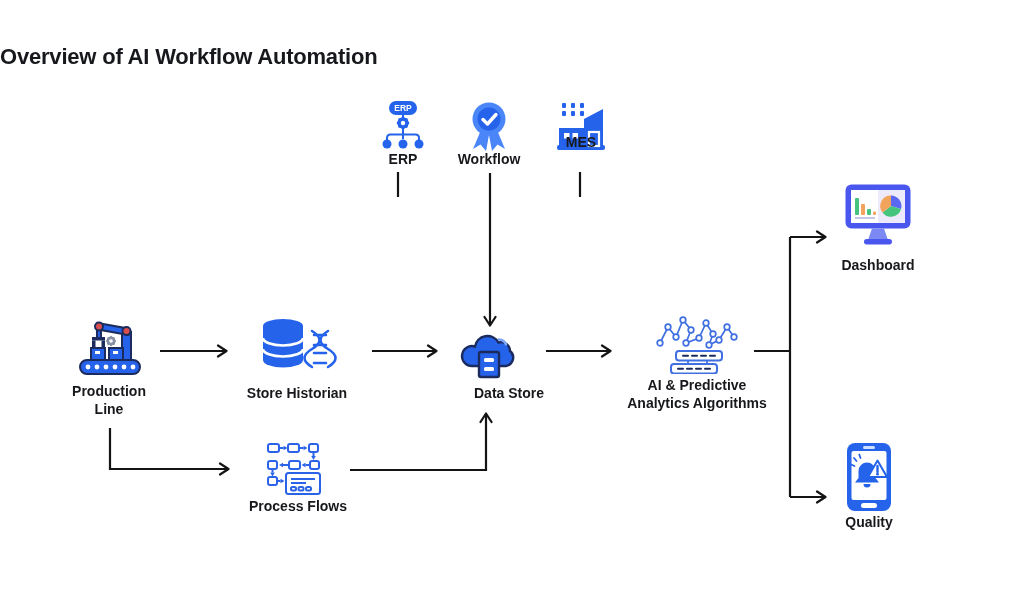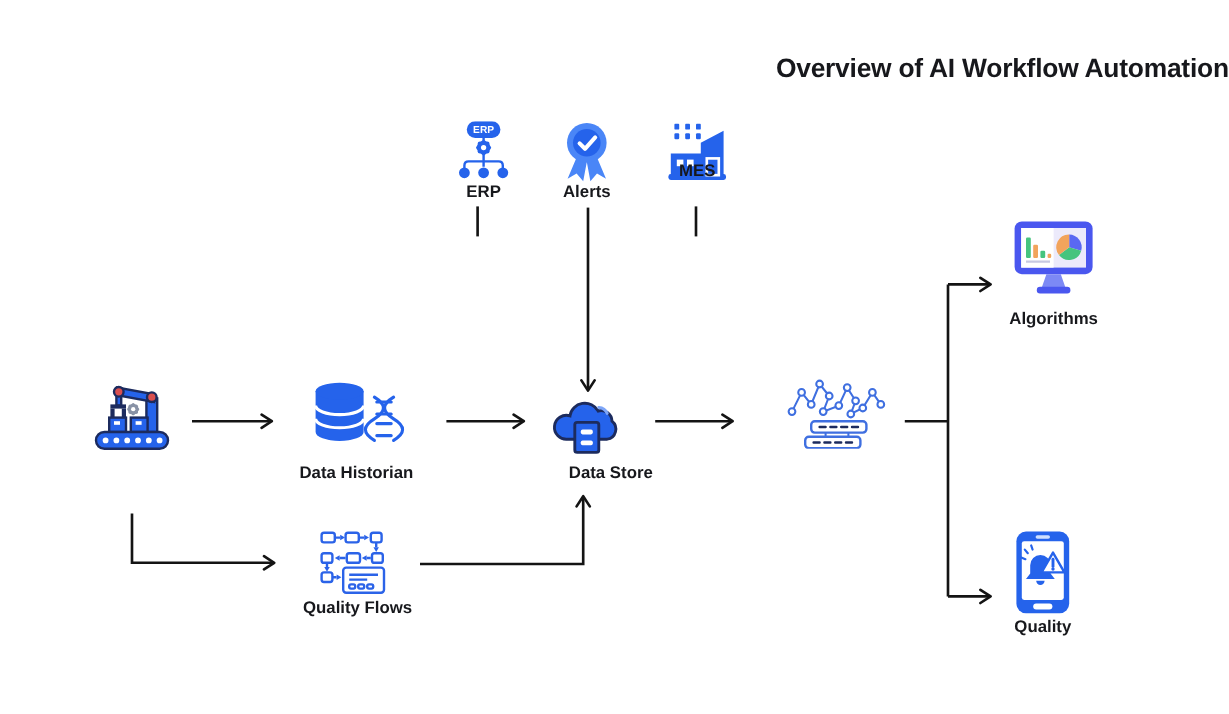--- a/index.html
+++ b/index.html
@@ -3,21 +3,21 @@
 <meta charset="utf-8">
 <style>
   :root{
     --blue:#2563eb; --light_blue:#4a86f7; --navy:#1c2b5e; --mid_blue:#3f6fe0;
     --indigo:#4a57ef; --lavender:#eceafb; --green:#46c47e; --orange:#f2a45c;
     --connector:#141414; --text:#17181c; --background:#ffffff;
   }
   html,body{margin:0;padding:0;}
   body{font-family:"Liberation Sans","DejaVu Sans",sans-serif;background:var(--background);}
   #canvas{position:relative;width:1024px;height:595px;background:var(--background);overflow:hidden;}
-  .title{position:absolute;top:44px;left:0;width:100%;text-align:right;
+  .title{position:absolute;top:44px;left:0;width:100%;text-align:left;
          font-size:22px;font-weight:700;color:var(--text);letter-spacing:-0.2px;}
   .conn{position:absolute;left:0;top:0;pointer-events:none;}
   .icon{position:absolute;}
   .node-label{position:absolute;text-align:center;font-size:14px;font-weight:700;
               color:var(--text);line-height:18px;}
   .fb{fill:var(--blue);}
   .flb{fill:var(--light_blue);}
   .sn{stroke:var(--navy);}
   .sb{stroke:var(--blue);stroke-width:2;fill:none;}
   .badge-t{fill:#fff;font-size:8.5px;font-weight:700;text-anchor:middle;
@@ -70,21 +70,21 @@
   </svg>
   <div class="node-label" style="left:363px;top:150px;width:80px">ERP</div>
 
   <svg class="icon" style="left:463px;top:99px" width="52" height="54" viewBox="0 0 52 54">
     <polygon class="flb" points="18,31 10,50 17.5,45.5 23,52 26,36"></polygon>
     <polygon class="flb" points="34,31 42,50 34.5,45.5 29,52 26,36"></polygon>
     <circle cx="26" cy="20" r="16.5" class="flb"></circle>
     <circle cx="26" cy="20" r="11.5" class="fb"></circle>
     <polyline points="20,20.5 24.5,25 33,15.5" fill="none" stroke="#fff" stroke-width="3.4" stroke-linecap="round" stroke-linejoin="round"></polyline>
   </svg>
-  <div class="node-label" style="left:444px;top:150px;width:90px">Alerts</div>
+  <div class="node-label" style="left:444px;top:150px;width:90px">Workflow</div>
 
   <svg class="icon" style="left:555px;top:103px" width="52" height="48" viewBox="0 0 52 48">
     <g class="fb">
       <rect x="7" y="0" width="4" height="5" rx="1"></rect>
         <rect x="7" y="8" width="4" height="5" rx="1"></rect>
       <rect x="16" y="0" width="4" height="5" rx="1"></rect>
         <rect x="16" y="8" width="4" height="5" rx="1"></rect>
       <rect x="25" y="0" width="4" height="5" rx="1"></rect>
         <rect x="25" y="8" width="4" height="5" rx="1"></rect>
       <polygon points="4,44 4,25 29,25 29,16 48,6 48,44"></polygon>
@@ -118,34 +118,38 @@
     <rect x="2" y="42" width="60" height="14" rx="7" class="fb sn" stroke-width="2"></rect>
     <g fill="#fff">
       <circle cx="10" cy="49" r="2.4"></circle>
         <circle cx="19" cy="49" r="2.4"></circle>
         <circle cx="28" cy="49" r="2.4"></circle>
       <circle cx="37" cy="49" r="2.4"></circle>
         <circle cx="46" cy="49" r="2.4"></circle>
         <circle cx="55" cy="49" r="2.4"></circle>
     </g>
   </svg>
+  <div class="node-label" style="left:54px;top:382px;width:110px">
+      <span style="display:block">Production</span>
+      <span style="display:block">Line</span>
+    </div>
 
   <svg class="icon" style="left:259px;top:317px" width="78" height="54" viewBox="0 0 78 54">
     <g class="fb">
       <path d="M4,9 V43 a20,7.5 0 0 0 40,0 V9 z"></path>
       <ellipse cx="24" cy="9" rx="20" ry="7"></ellipse>
     </g>
     <path d="M4,21 a20,7.5 0 0 0 40,0 M4,32 a20,7.5 0 0 0 40,0" stroke="#fff" stroke-width="2.6" fill="none"></path>
     <g stroke="var(--blue)" stroke-width="2.6" fill="none" stroke-linecap="round">
       <path d="M53,14 C63,20 63,26 53,32 C43,38 43,44 53,50"></path>
       <path d="M69,14 C59,20 59,26 69,32 C79,38 79,44 69,50"></path>
       <path d="M55,18 H67 M55,28 H67 M55,36 H67 M55,46 H67"></path>
     </g>
   </svg>
-  <div class="node-label" style="left:237px;top:384px;width:120px">Data Historian</div>
+  <div class="node-label" style="left:237px;top:384px;width:120px">Store Historian</div>
 
   <svg class="icon" style="left:460px;top:329px" width="58" height="54" viewBox="0 0 58 54">
     <path class="fb sn" stroke-width="2.4" d="M13,37 A10,10 0 1 1 15,17.5 A12.5,12 0 0 1 38.5,13.5 A9,9 0 0 1 50,22 A8.5,8.5 0 0 1 46,37 Z"></path>
     <path d="M39,10.5 a8,8 0 0 1 7,5" stroke="#7ea6f8" stroke-width="2.5" fill="none" stroke-linecap="round"></path>
     <rect x="19" y="23" width="20" height="25" rx="2" class="fb sn" stroke-width="2.4"></rect>
     <rect x="24" y="29" width="10" height="4" rx="1.5" fill="#fff"></rect>
     <rect x="24" y="38" width="10" height="4" rx="1.5" fill="#fff"></rect>
   </svg>
   <div class="node-label" style="left:459px;top:384px;width:100px">Data Store</div>
 
@@ -169,20 +173,24 @@
     <path d="M33,48.5 V52 M52,48.5 V52" stroke="var(--mid_blue)" stroke-width="1.7"></path>
     <g fill="#fff" stroke="var(--mid_blue)" stroke-width="2">
       <rect x="21" y="39" width="46" height="9.5" rx="3"></rect>
       <rect x="16" y="52" width="46" height="9.5" rx="3"></rect>
     </g>
     <g stroke="var(--navy)" stroke-width="2" stroke-linecap="round">
       <path d="M28,43.8 h5 M37,43.8 h5 M46,43.8 h5 M55,43.8 h5"></path>
       <path d="M23,56.8 h5 M32,56.8 h5 M41,56.8 h5 M50,56.8 h5"></path>
     </g>
   </svg>
+  <div class="node-label" style="left:622px;top:376px;width:150px">
+      <span style="display:block">AI &amp; Predictive</span>
+      <span style="display:block">Analytics Algorithms</span>
+    </div>
 
   <svg class="icon" style="left:266px;top:441px" width="64" height="56" viewBox="0 0 64 56">
     <rect class="pf" x="2" y="3" width="11" height="8" rx="2"></rect>
     <path class="pf" d="M14,7 H17.5"></path>
       <polygon class="mini" points="17.5,4.7 21.5,7 17.5,9.3"></polygon>
     <rect class="pf" x="22" y="3" width="11" height="8" rx="2"></rect>
     <path class="pf" d="M34,7 H37.5"></path>
       <polygon class="mini" points="37.5,4.7 41.5,7 37.5,9.3"></polygon>
     <rect class="pf" x="43" y="3" width="9" height="8" rx="2"></rect>
     <path class="pf" d="M47.5,11.5 V15"></path>
@@ -198,38 +206,38 @@
       <polygon class="mini" points="39.5,21.7 35.5,24 39.5,26.3"></polygon>
     <rect class="pf" x="2" y="36" width="9" height="8" rx="2"></rect>
     <path class="pf" d="M11.5,40 H14.5"></path>
       <polygon class="mini" points="14.5,37.7 18.5,40 14.5,42.3"></polygon>
     <rect class="pf" x="20" y="32" width="34" height="21" rx="2.5"></rect>
     <path class="pf" d="M25,38 H49 M25,42 H40"></path>
     <rect class="pf" x="25" y="46" width="5" height="3.5" rx="1.5" stroke-width="1.8"></rect>
     <rect class="pf" x="32.5" y="46" width="5" height="3.5" rx="1.5" stroke-width="1.8"></rect>
     <rect class="pf" x="40" y="46" width="5" height="3.5" rx="1.5" stroke-width="1.8"></rect>
   </svg>
-  <div class="node-label" style="left:238px;top:497px;width:120px">Quality Flows</div>
+  <div class="node-label" style="left:238px;top:497px;width:120px">Process Flows</div>
 
   <svg class="icon" style="left:844px;top:183px" width="68" height="64" viewBox="0 0 68 64">
     <rect x="1.5" y="1.5" width="65" height="44" rx="6" fill="var(--indigo)"></rect>
     <rect x="7" y="7" width="54" height="33" fill="var(--lavender)"></rect>
     <rect x="7" y="7" width="27" height="33" fill="#ffffff"></rect>
     <rect x="11" y="15" width="4" height="17" rx="1" fill="var(--green)"></rect>
     <rect x="17" y="21" width="4" height="11" rx="1" fill="var(--orange)"></rect>
     <rect x="23" y="26" width="4" height="6" rx="1" fill="var(--green)"></rect>
     <rect x="29" y="28.5" width="3" height="3.5" rx="1" fill="var(--orange)"></rect>
     <path d="M11,35 H31" stroke="#c7c9e2" stroke-width="2"></path>
     <path d="M47,23 L47,12.5 A10.5,10.5 0 0 1 57,26 Z" fill="#5a68f2"></path>
     <path d="M47,23 L57,26 A10.5,10.5 0 0 1 38.5,29.5 Z" fill="var(--green)"></path>
     <path d="M47,23 L38.5,29.5 A10.5,10.5 0 0 1 47,12.5 Z" fill="var(--orange)"></path>
     <polygon points="28,45.5 40,45.5 44,57 24,57" fill="#7c89f5"></polygon>
     <rect x="20" y="56" width="28" height="5.5" rx="2.7" fill="var(--indigo)"></rect>
   </svg>
-  <div class="node-label" style="left:823px;top:256px;width:110px">Algorithms</div>
+  <div class="node-label" style="left:823px;top:256px;width:110px">Dashboard</div>
 
   <svg class="icon" style="left:844px;top:442px" width="50" height="70" viewBox="0 0 50 70">
     <rect x="3" y="1" width="44" height="68" rx="8" fill="var(--blue)"></rect>
     <rect x="7.5" y="9" width="35" height="49" rx="2" fill="#fff"></rect>
     <rect x="19" y="4" width="12" height="3" rx="1.5" fill="#cfe0ff"></rect>
     <rect x="17" y="61" width="16" height="5" rx="2.5" fill="#fff"></rect>
     <g stroke="var(--blue)" stroke-width="1.8" stroke-linecap="round">
       <path d="M12.5,19 l-2.5,-3 M16.5,16 l-1.2,-3.5 M10.5,24 l-3.5,-1.5"></path>
     </g>
     <path d="M23,20.5 a8.5,8.5 0 0 1 8.5,8.5 v7 l3.5,4.5 H11 l3.5,-4.5 v-7 a8.5,8.5 0 0 1 8.5,-8.5 z" fill="var(--blue)"></path>

